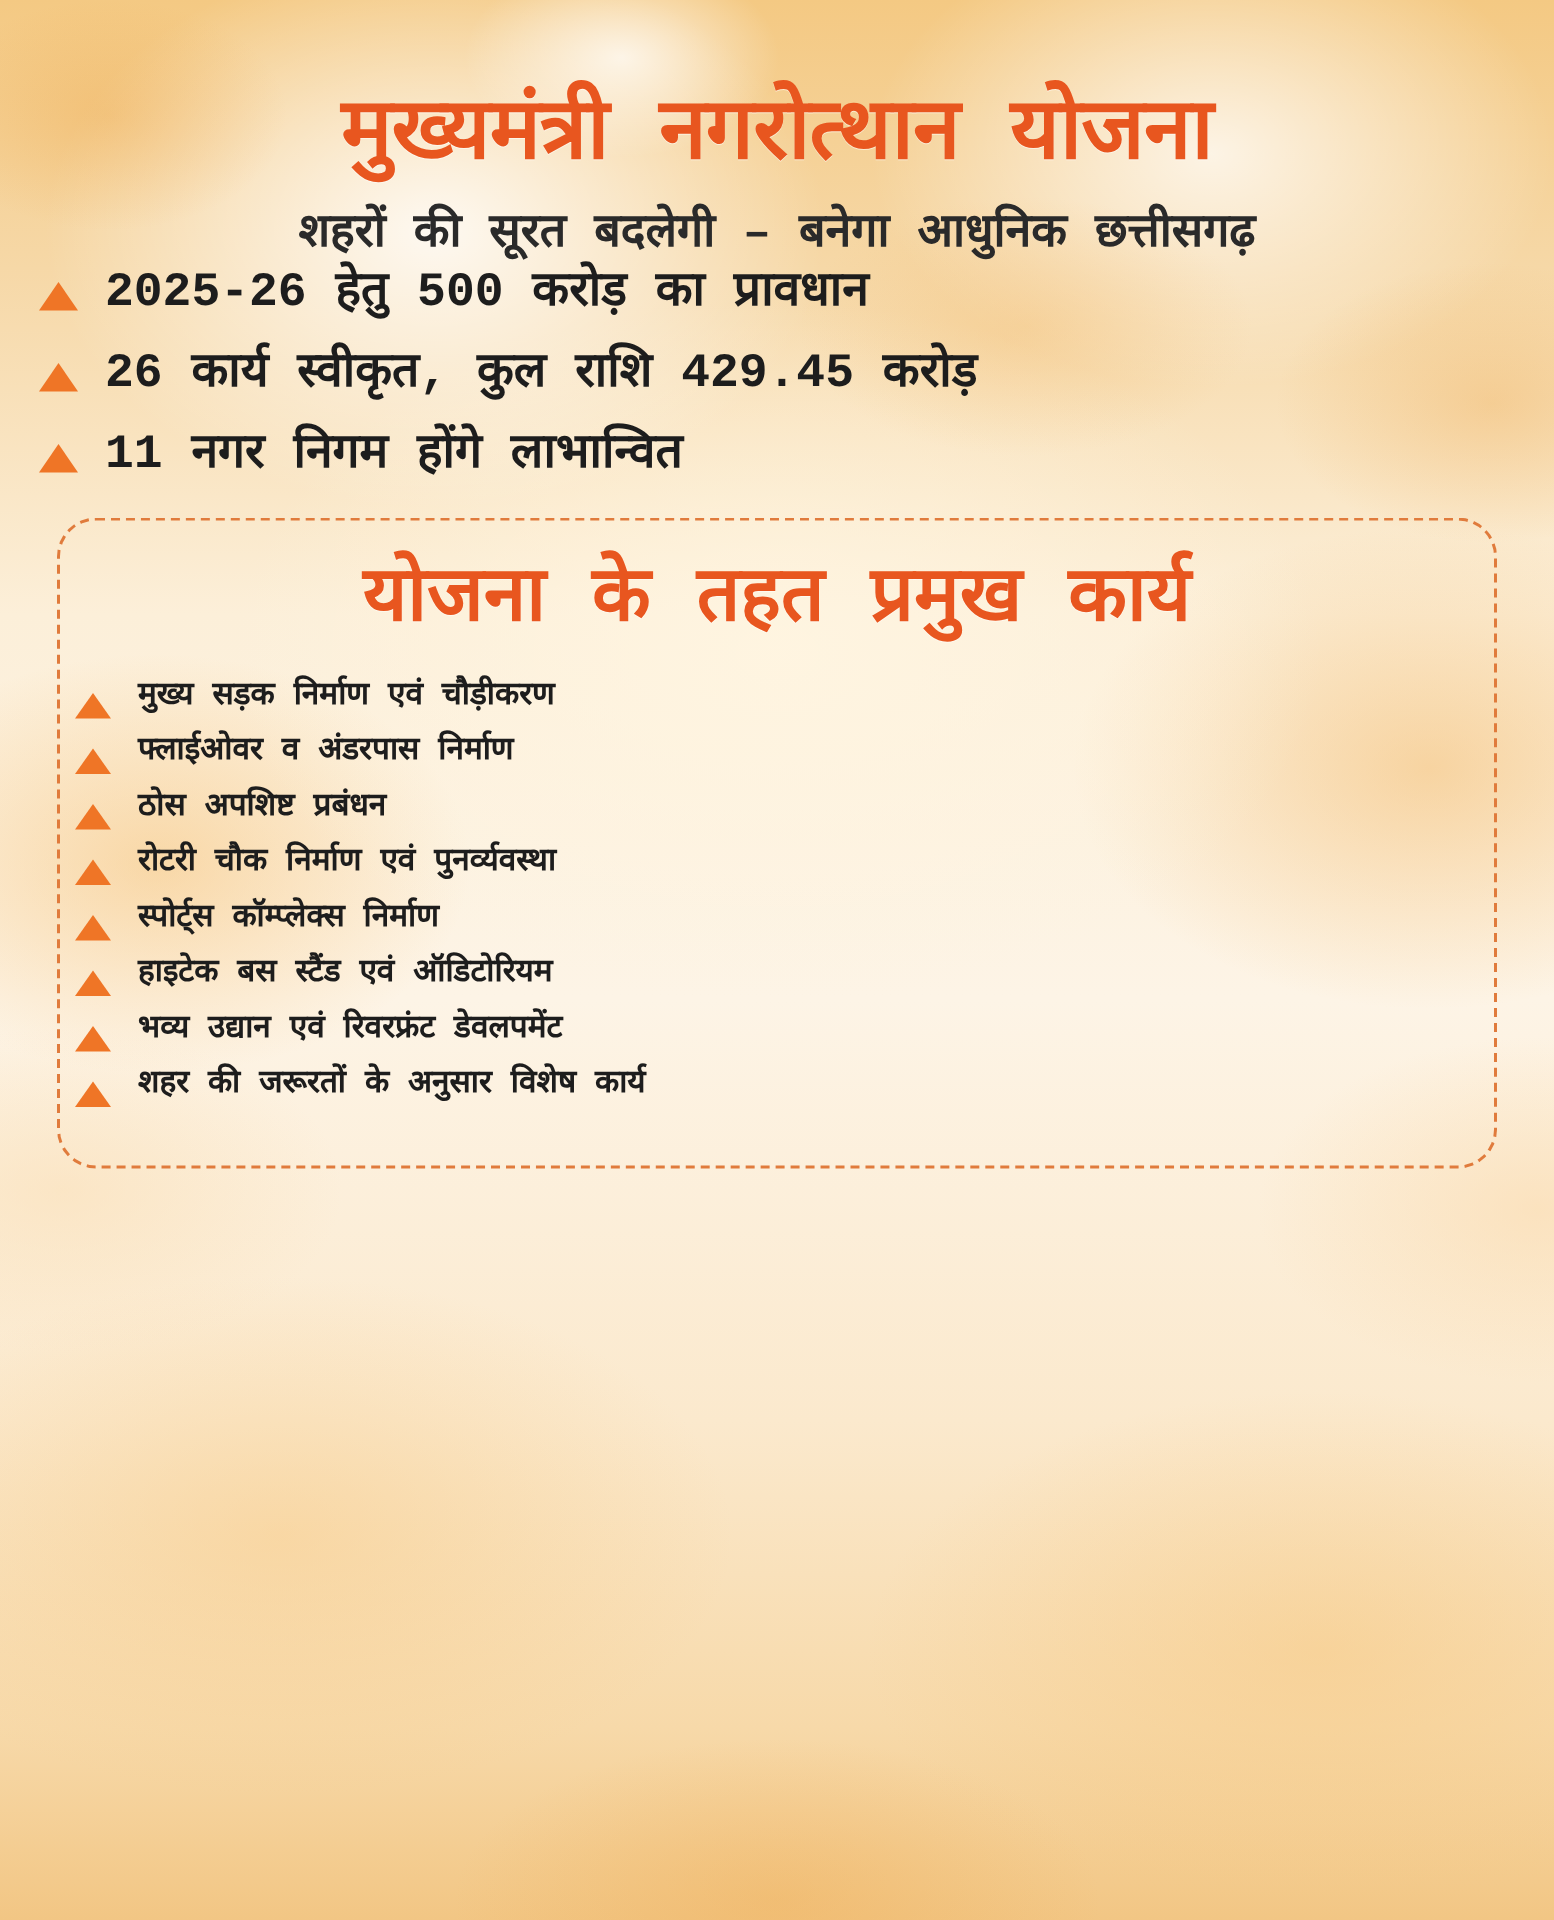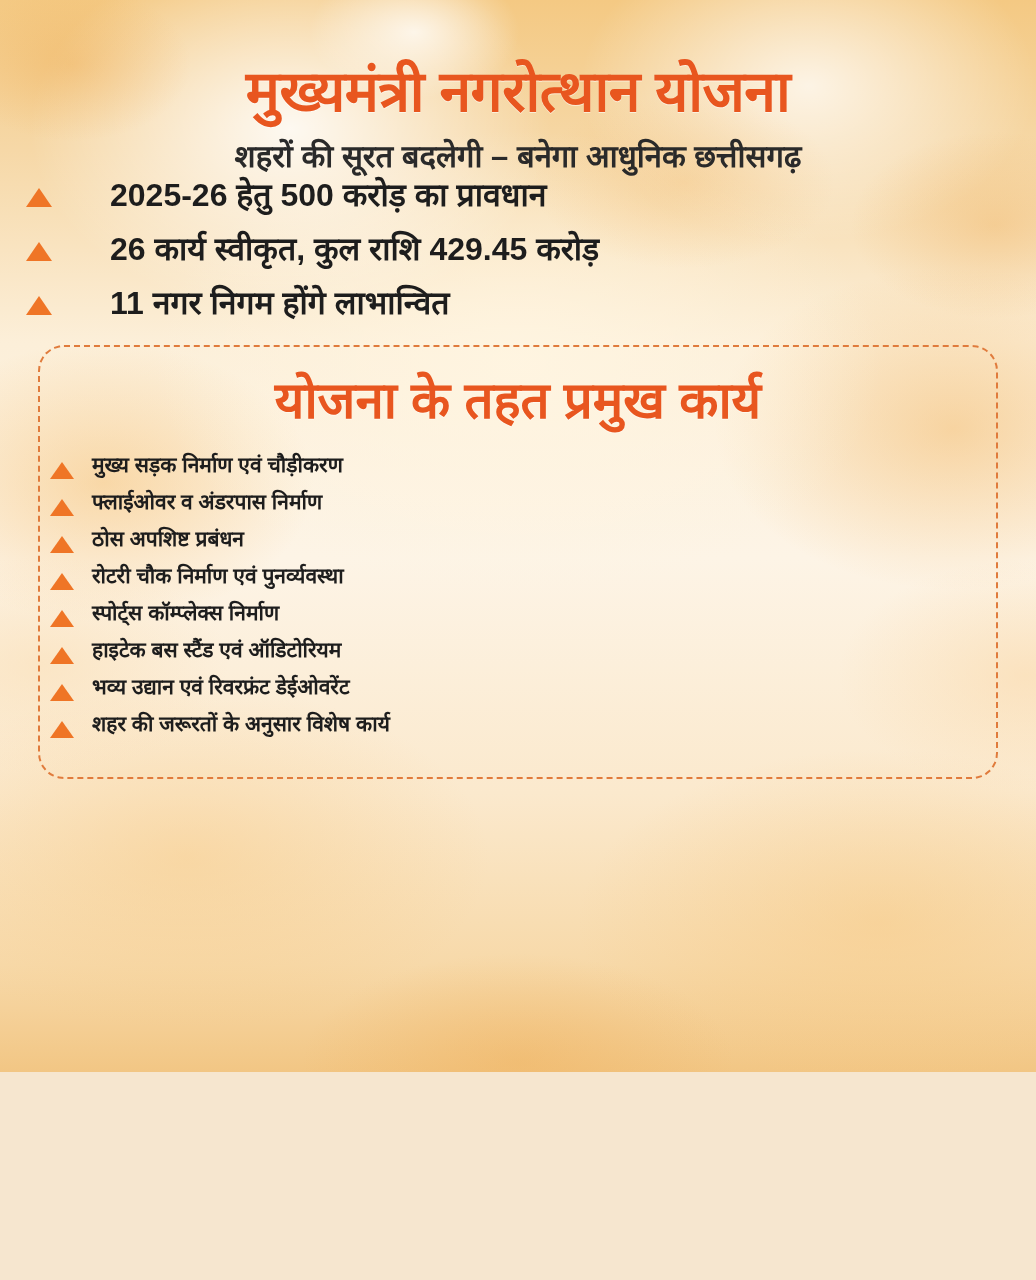--- a/index.html
+++ b/index.html
@@ -11,32 +11,33 @@
     height: 1280px;
     font-family: "Liberation Sans", "DejaVu Sans", sans-serif;
     background: #f6e6cf;
     overflow: hidden;
   }
 
   
   .poster {
     position: relative;
     width: 1036px;
-    height: 1072px;
+    height: 1280px;
     box-sizing: border-box;
     background-color: #fdf3e4;
     background-image:
       radial-gradient(ellipse 420px 300px at 28% 12%, rgba(255,255,255,0.85) 0%, rgba(255,255,255,0.0) 62%),
       radial-gradient(ellipse 380px 260px at 78% 8%, rgba(255,255,255,0.75) 0%, rgba(255,255,255,0.0) 60%),
       radial-gradient(ellipse 560px 360px at 50% 34%, rgba(255,245,225,0.9) 0%, rgba(255,245,225,0.0) 65%),
       radial-gradient(ellipse 300px 200px at 10% 45%, rgba(244,183,95,0.45) 0%, rgba(244,183,95,0) 70%),
       radial-gradient(ellipse 340px 230px at 92% 40%, rgba(241,176,86,0.45) 0%, rgba(241,176,86,0) 70%),
       radial-gradient(ellipse 420px 240px at 18% 80%, rgba(247,201,131,0.45) 0%, rgba(247,201,131,0) 72%),
       radial-gradient(ellipse 420px 240px at 85% 86%, rgba(247,201,131,0.5) 0%, rgba(247,201,131,0) 72%),
       linear-gradient(180deg, #f4c983 0%, #f6d8a7 14%, #fcefd9 32%, #fdf4e6 52%, #fbe9cd 74%, #f7d9a9 90%, #f2c684 100%);
+    font-family: Liberation Mono, monospace;
   }
   .poster::before {
     
     content: "";
     position: absolute;
     inset: 0;
     background-image:
       radial-gradient(ellipse 170px 110px at 7% 6%, rgba(236,160,60,0.30), rgba(236,160,60,0) 70%),
       radial-gradient(ellipse 150px 95px at 40% 3%, rgba(255,255,255,0.75), rgba(255,255,255,0) 70%),
       radial-gradient(ellipse 210px 120px at 66% 17%, rgba(243,186,106,0.35), rgba(243,186,106,0) 72%),
@@ -105,21 +106,20 @@
   }
   .highlights li {
     margin-bottom: 14px;
   }
   .highlights .tri {
     margin-top: 13px;
   }
   .highlights .li-text {
     font-size: 32px;
     line-height: 1.25;
-    margin-left: 40px;
   }
 
   
   .panel {
     margin: 22px 12px 0 12px;
     padding: 26px 10px 30px 10px;
     border: 2px dashed #e07b3c;
     border-radius: 26px;
     box-sizing: border-box;
   }
@@ -197,21 +197,21 @@
         <li>
           <span class="tri"></span>
           <span class="li-text">स्पोर्ट्स कॉम्प्लेक्स निर्माण</span>
         </li>
         <li>
           <span class="tri"></span>
           <span class="li-text">हाइटेक बस स्टैंड एवं ऑडिटोरियम</span>
         </li>
         <li>
           <span class="tri"></span>
-          <span class="li-text">भव्य उद्यान एवं रिवरफ्रंट डेईओवरेंट</span>
+          <span class="li-text">भव्य उद्यान एवं रिवरफ्रंट डेवलपमेंट</span>
         </li>
         <li>
           <span class="tri"></span>
           <span class="li-text">शहर की जरूरतों के अनुसार विशेष कार्य</span>
         </li>
       </ul>
     </section>
 
   </div>
 </div>

